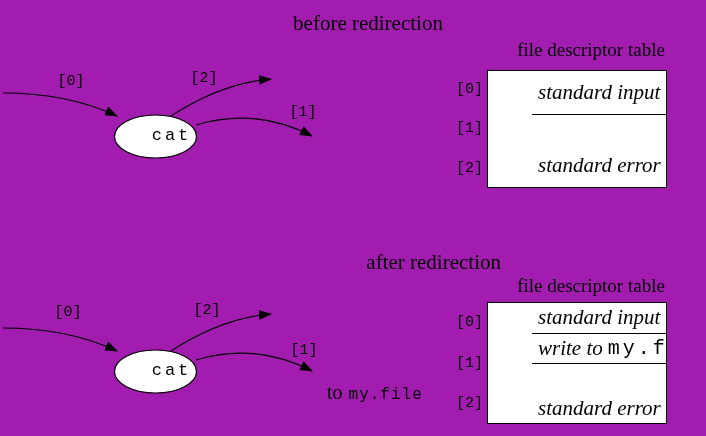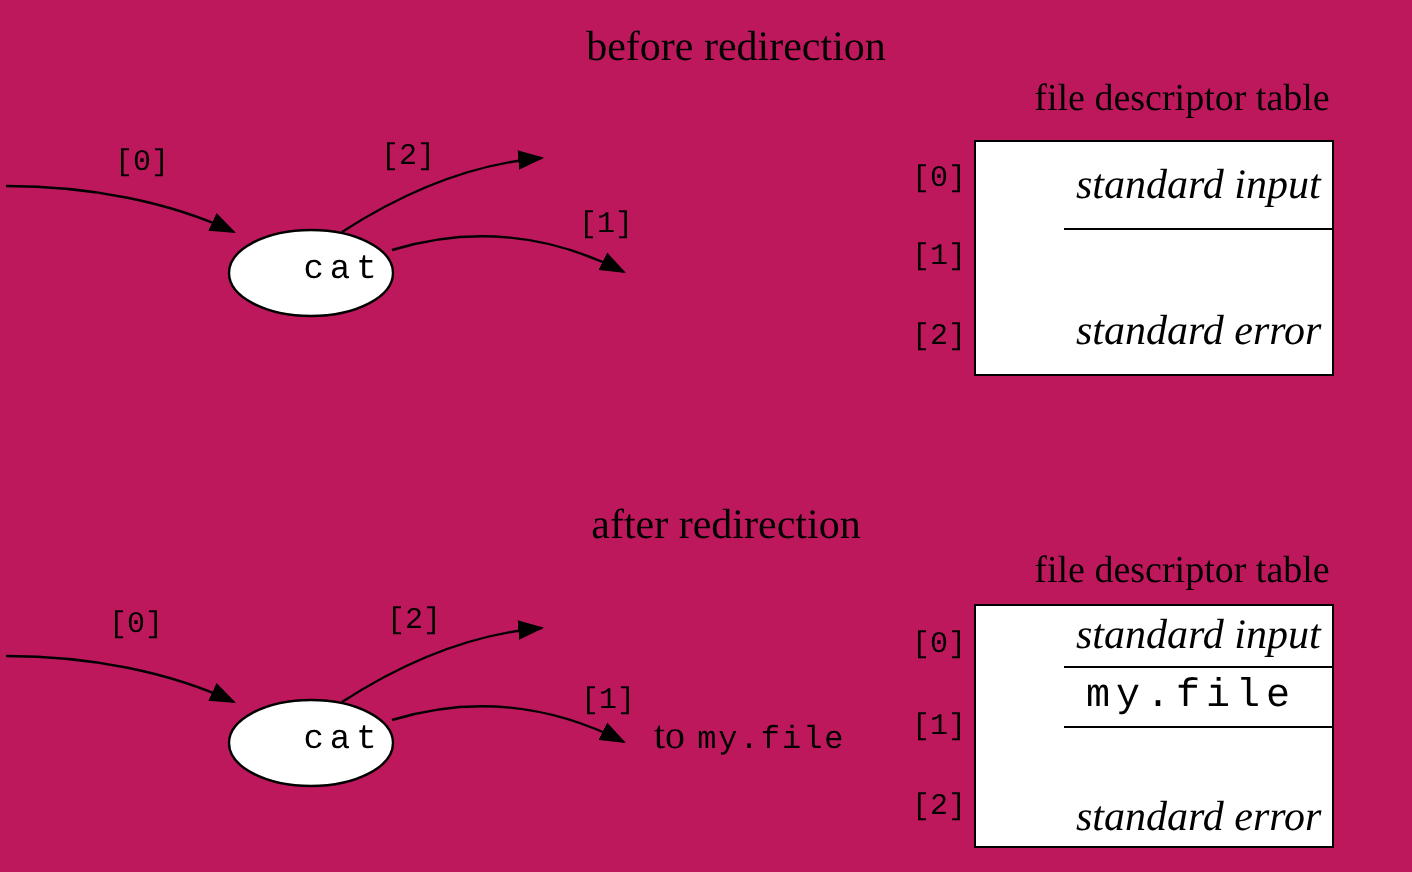--- a/index.html
+++ b/index.html
@@ -1,17 +1,17 @@
 <!DOCTYPE html>
 <html><head>
 <meta charset="utf-8">
 <style>
   html,body{margin:0;padding:0;background:#ffffff;}
   #stage{
-    position:relative;width:706px;height:436px;background:#be185d;
+    position:relative;width:706px;height:436px;background:#a21caf;
     font-family:"Liberation Serif",serif;color:#000;overflow:hidden;
   }
   .abs{position:absolute;}
   .title{
     font-size:21px;text-align:center;white-space:nowrap;
   }
   .tbl-title{
     font-size:19px;text-align:center;white-space:nowrap;
   }
   .fdlabel{
@@ -100,47 +100,48 @@
         <span class="it">standard input</span>
         <span class="mono"></span>
       </div>
       <div class="cellrow">
         <span class="it">standard error</span>
         <span class="mono"></span>
       </div>
     </div>
   </div>
 
-  <div class="abs title" style="left:225px;top:250px;width:276px;">after redirection</div>
+  <div class="abs title" style="left:225px;top:250px;width:276px;text-align:right;">after redirection</div>
 
   <div class="abs fdlabel" style="left:46px;top:304px;width:44px;">[0]</div>
   <div class="abs fdlabel" style="left:185px;top:302px;width:44px;">[2]</div>
   <div class="abs fdlabel" style="left:282px;top:342px;width:44px;">[1]</div>
 
   <div class="abs proc" style="left:114px;top:361px;width:83px;">cat</div>
 
-  <div class="abs annot" style="left:327px;top:357px;">
+  <div class="abs annot" style="left:327px;top:381px;">
     <span class="to">to</span>
     <span class="fname">my.file</span>
   </div>
 
   <div class="abs tbl-title" style="left:487px;top:275px;width:208px;">file descriptor table</div>
 
   <div class="abs fdtable" style="left:456px;top:302px;height:122px;">
     <div class="idxcol">
       <span class="idx">[0]</span>
       <span class="idx">[1]</span>
       <span class="idx">[2]</span>
     </div>
     <div class="boxcol">
       <div class="cellrow">
         <span class="it">standard input</span>
         <span class="mono"></span>
       </div>
       <div class="cellrow">
+        <span class="it">write to</span>
         <span class="mono">my.file</span>
       </div>
       <div class="cellrow">
         <span class="it">standard error</span>
         <span class="mono"></span>
       </div>
     </div>
   </div>
 
 </div>

